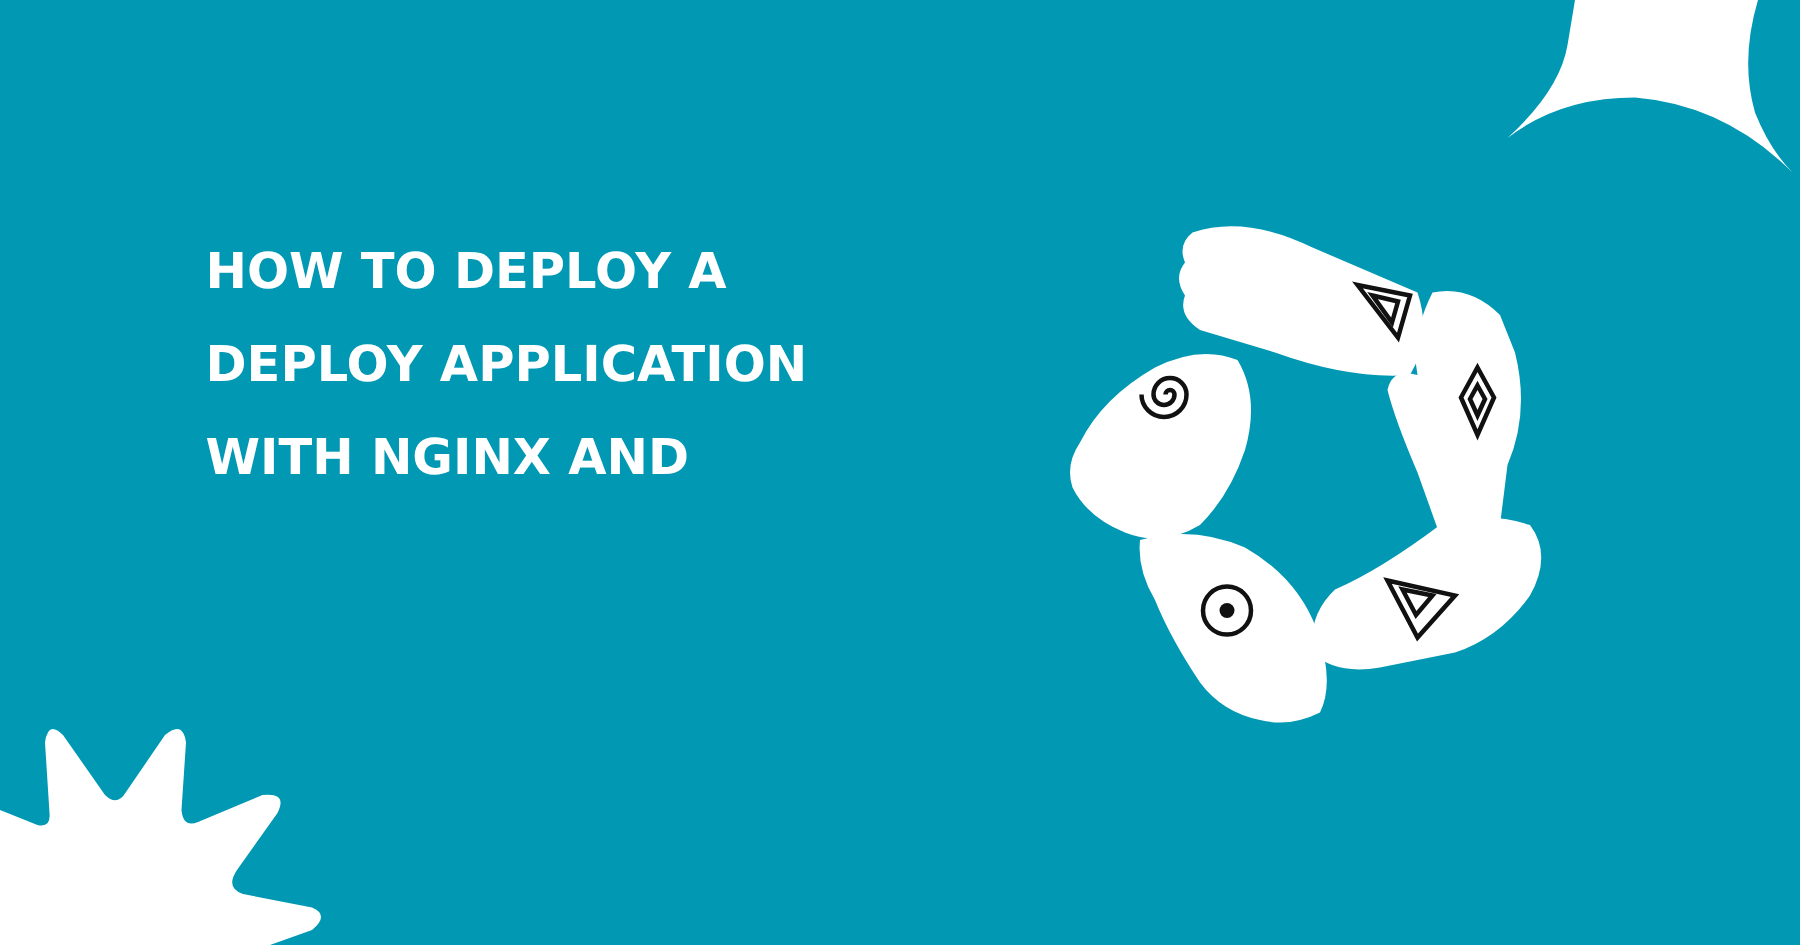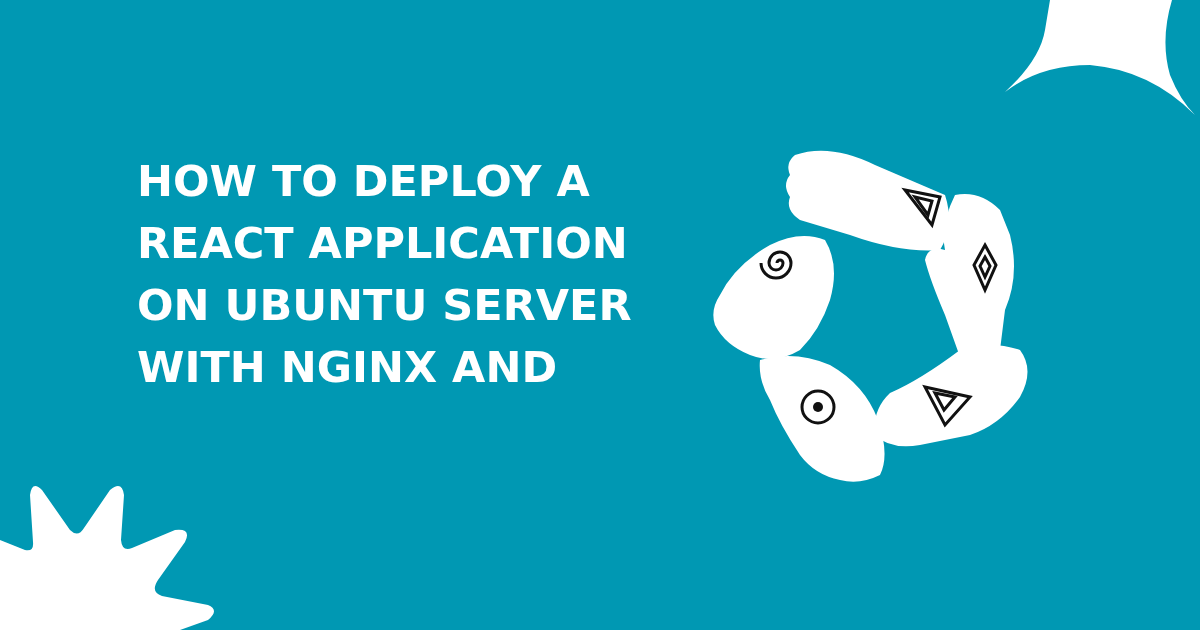--- a/index.html
+++ b/index.html
@@ -1,28 +1,27 @@
 <!DOCTYPE html>
 <html><head>
 <meta charset="utf-8">
 <style>
   html, body { margin:0; padding:0; }
   body { width:1200px; height:630px; overflow:hidden; background:#0098b3; position:relative; font-family:"DejaVu Sans", sans-serif; }
-  .title { position:absolute; left:137px; top:150px; width:560px; color:#ffffff; font-weight:bold; font-size:43px; line-height:62px; letter-spacing:0px; margin:0; }
+  .title { position:absolute; left:137px; top:150px; width:560px; color:#ffffff; font-weight:bold; font-size:33px; line-height:62px; letter-spacing:0px; margin:0; }
   .title span { display:block; white-space:nowrap; }
   .shape { position:absolute; }
   #hands { position:absolute; left:700px; top:135px; width:350px; height:355px; }
 </style>
 </head>
 <body>
 
 <h1 class="title">
   <span>HOW TO DEPLOY A</span>
-  <span>REACT APPLICATION</span>
-  <span>ON UBUNTU SERVER</span>
+  <span>DEPLOY APPLICATION</span>
   <span>WITH NGINX AND</span>
 </h1>
 
 <svg class="shape" style="left:990px;top:0" width="210" height="130" viewBox="0 0 210 130">
   <path d="M60 0 L182 0 Q170 40 180 75 Q190 100 205 115 Q160 70 100 65 Q50 65 15 92 Q50 60 55 30 Z" fill="#ffffff"></path>
 </svg>
 
 <svg class="shape" style="left:0;top:470px" width="240" height="160" viewBox="0 0 240 160">
   <path d="M0 70 L25 80 Q34 82 33 72 L30 25 Q32 10 42 20 L70 60 Q78 68 84 58 L110 20 Q122 10 124 25 L121 70 Q122 82 132 78 L175 60 Q192 58 185 72 L158 110 Q150 122 162 126 L208 135 Q220 140 208 150 L180 160 L0 160 Z" fill="#ffffff"></path>
 </svg>

